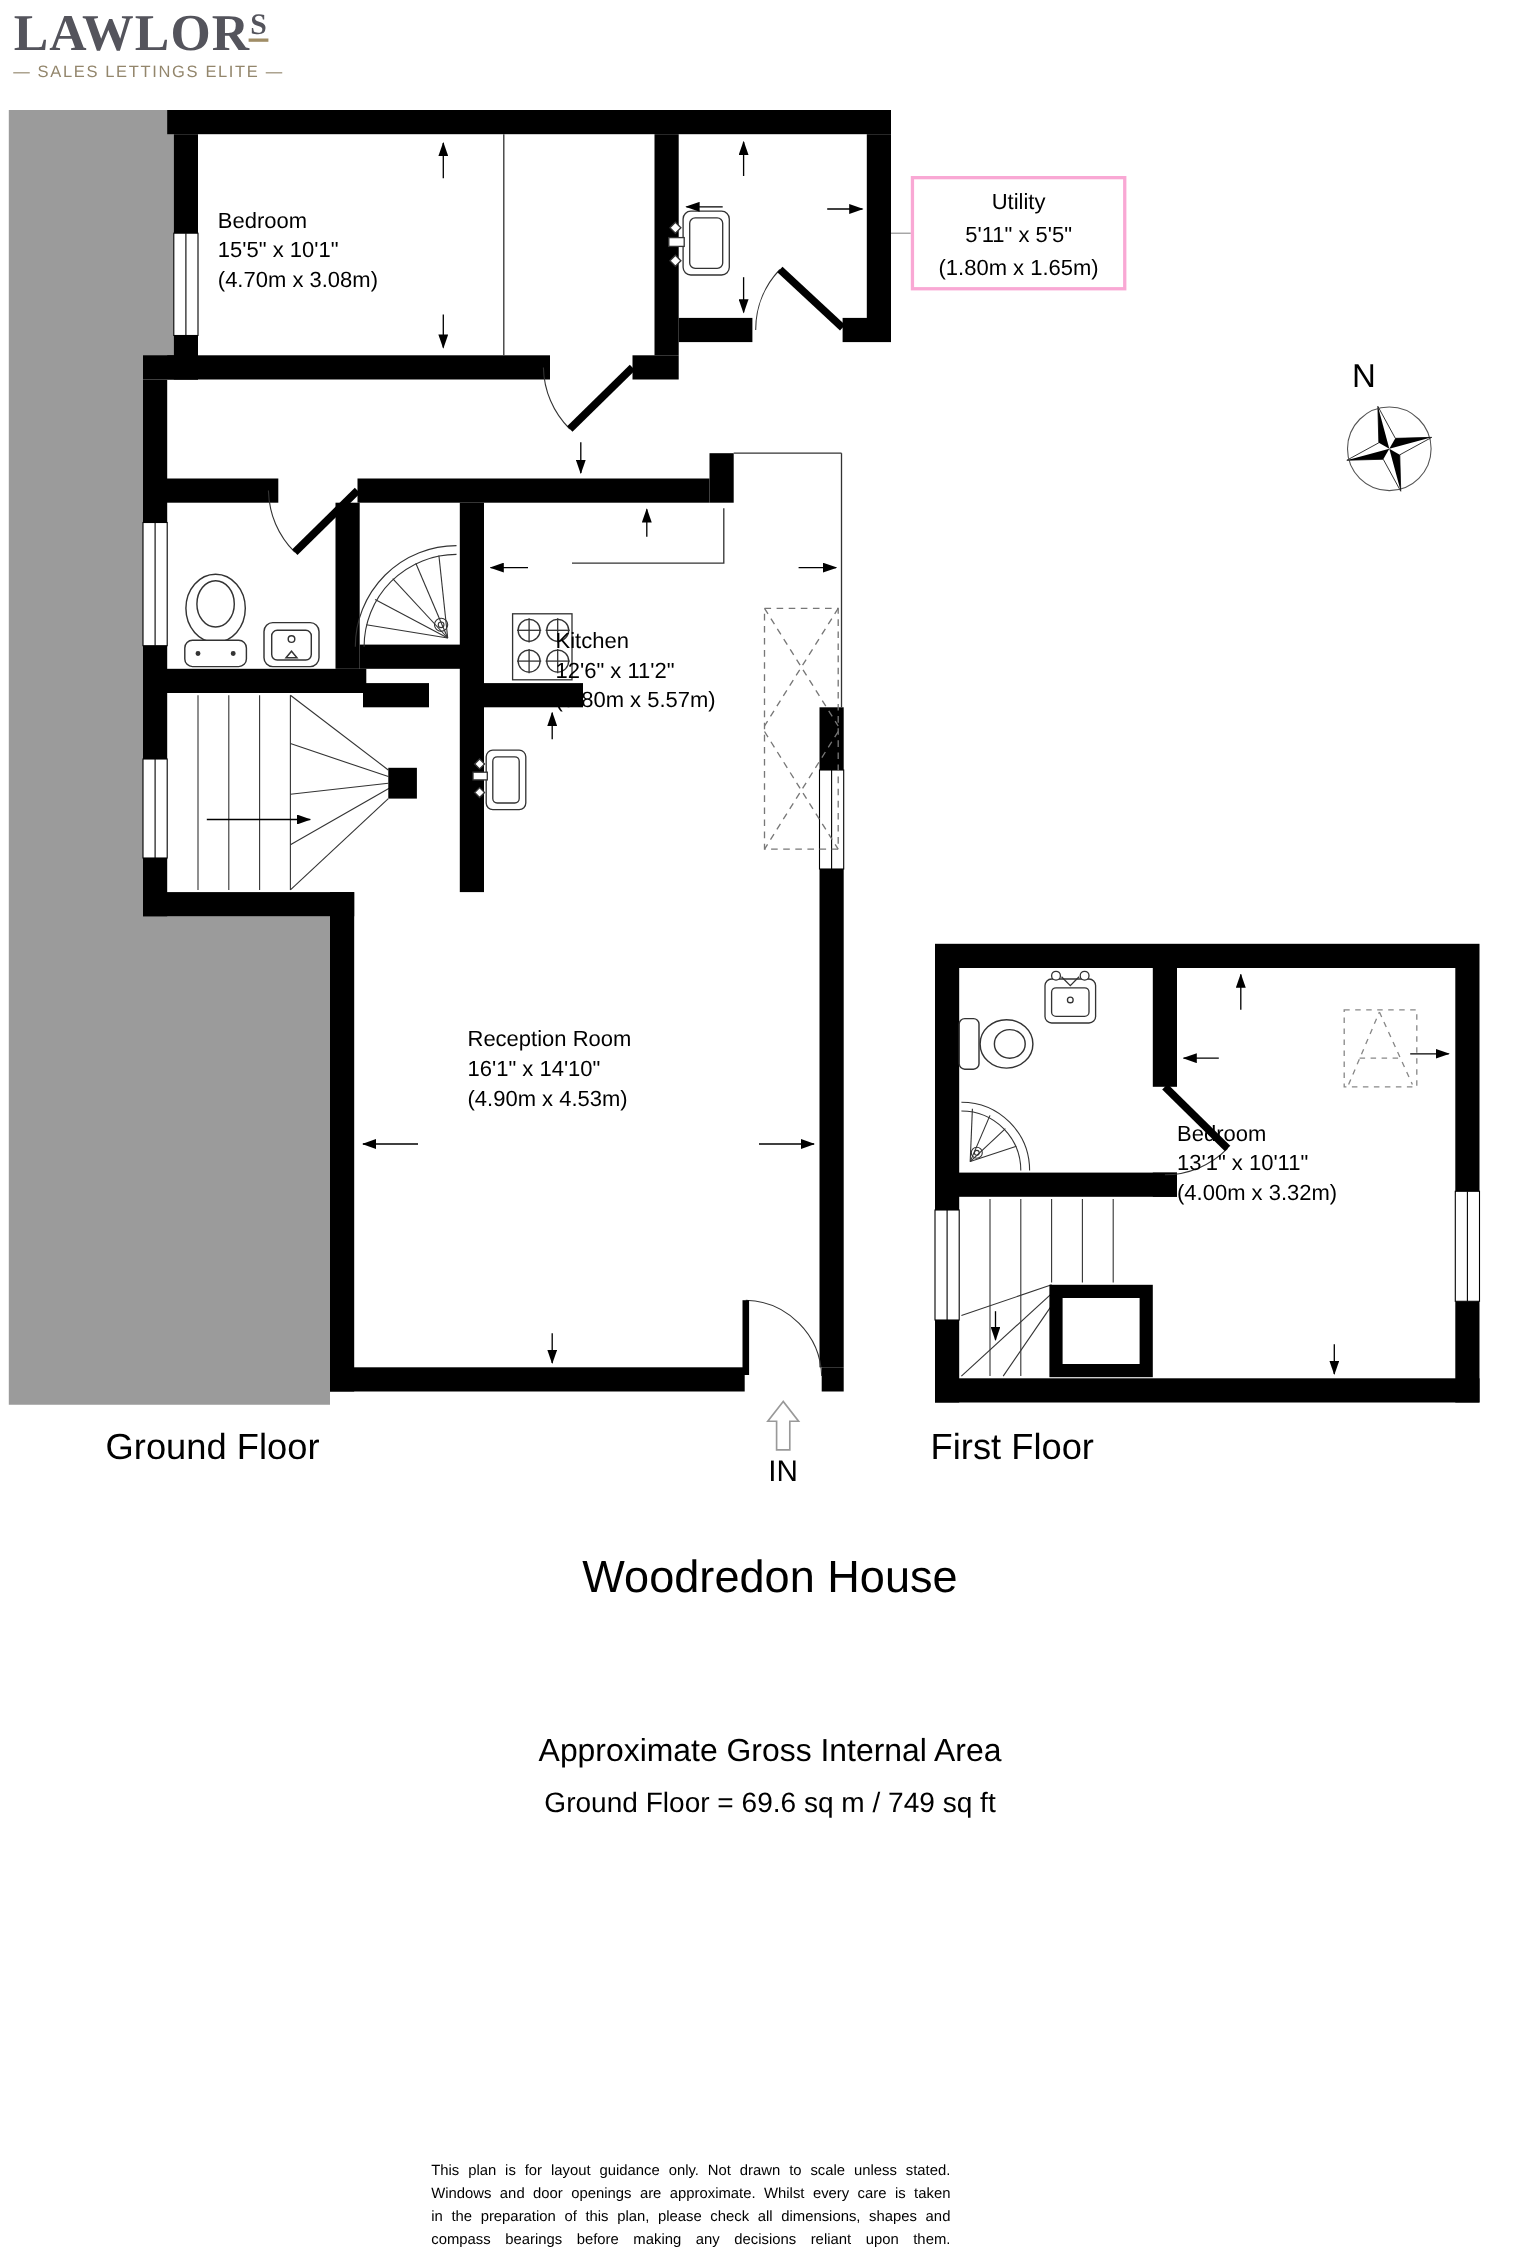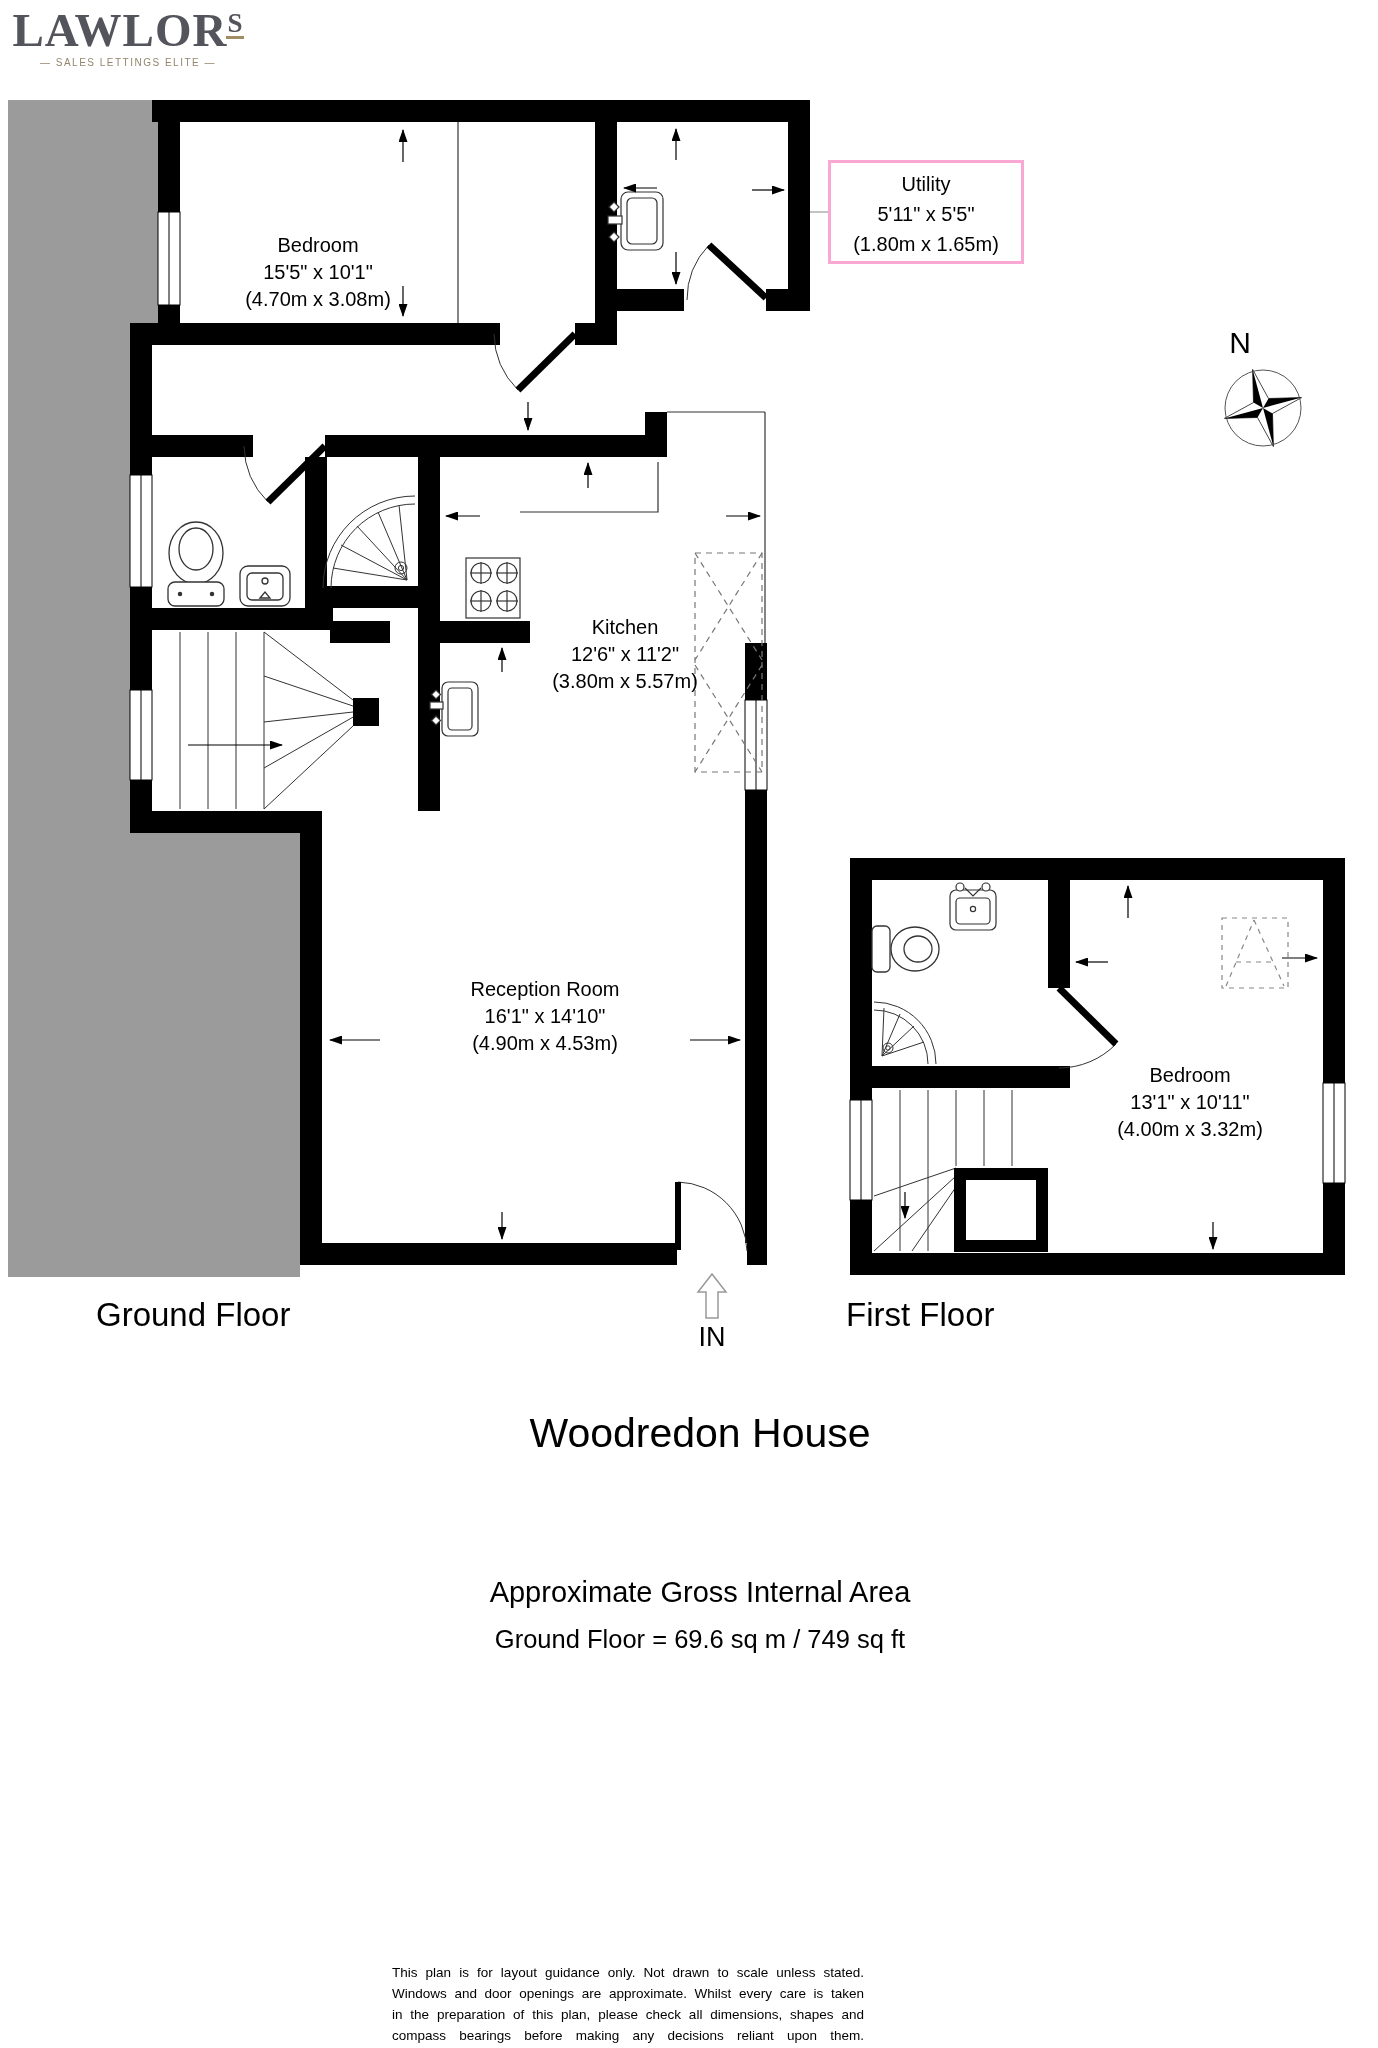--- a/index.html
+++ b/index.html
@@ -6,24 +6,24 @@
   body{width:1378px;height:2048px;position:relative;background:#ffffff;overflow:hidden;
        font-family:"Liberation Sans",sans-serif;color:#000;}
   .abs{position:absolute;}
   svg{position:absolute;left:0;top:0;}
   
   .logo{left:12px;top:6px;width:232px;text-align:center;}
   .logo-row{font-family:"Liberation Serif",serif;font-weight:bold;font-size:47px;
             color:#54545c;letter-spacing:1px;line-height:1.05;white-space:nowrap;}
   .logo-s{display:inline-block;vertical-align:14px;font-size:27px;position:relative;}
   .logo-s-underline{position:absolute;left:-1px;bottom:-2px;width:18px;height:3px;background:#a08d66;}
-  .logo-tag{font-size:10px;letter-spacing:1.5px;color:#93866c;margin-top:2px;white-space:nowrap;
+  .logo-tag{font-size:15px;letter-spacing:1.5px;color:#93866c;margin-top:2px;white-space:nowrap;
             font-family:"Liberation Sans",sans-serif;}
   
-  .room-label{width:240px;text-align:center;font-size:20px;line-height:27px;margin-top:44px;}
+  .room-label{width:240px;font-size:20px;line-height:27px;}
   .utility-box{left:828px;top:160px;width:196px;height:104px;border:3px solid #f9a8d4;
                text-align:center;font-size:20px;line-height:30px;padding-top:6px;box-sizing:border-box;}
   .floor-label{font-size:33px;}
   .in-label{left:682px;top:1322px;width:60px;text-align:center;font-size:27px;}
   .n-label{left:1220px;top:326px;width:40px;text-align:center;font-size:30px;}
   .title{left:200px;top:1410px;width:1000px;text-align:center;font-size:41px;}
   .areas{left:200px;top:1576px;width:1000px;text-align:center;}
   .areas-heading{font-size:29px;margin-bottom:10px;}
   .areas-line{font-size:25.5px;line-height:41px;}
   .disclaimer{left:392px;top:1962px;width:472px;color:#000000;font-size:13.5px;line-height:21px;}

